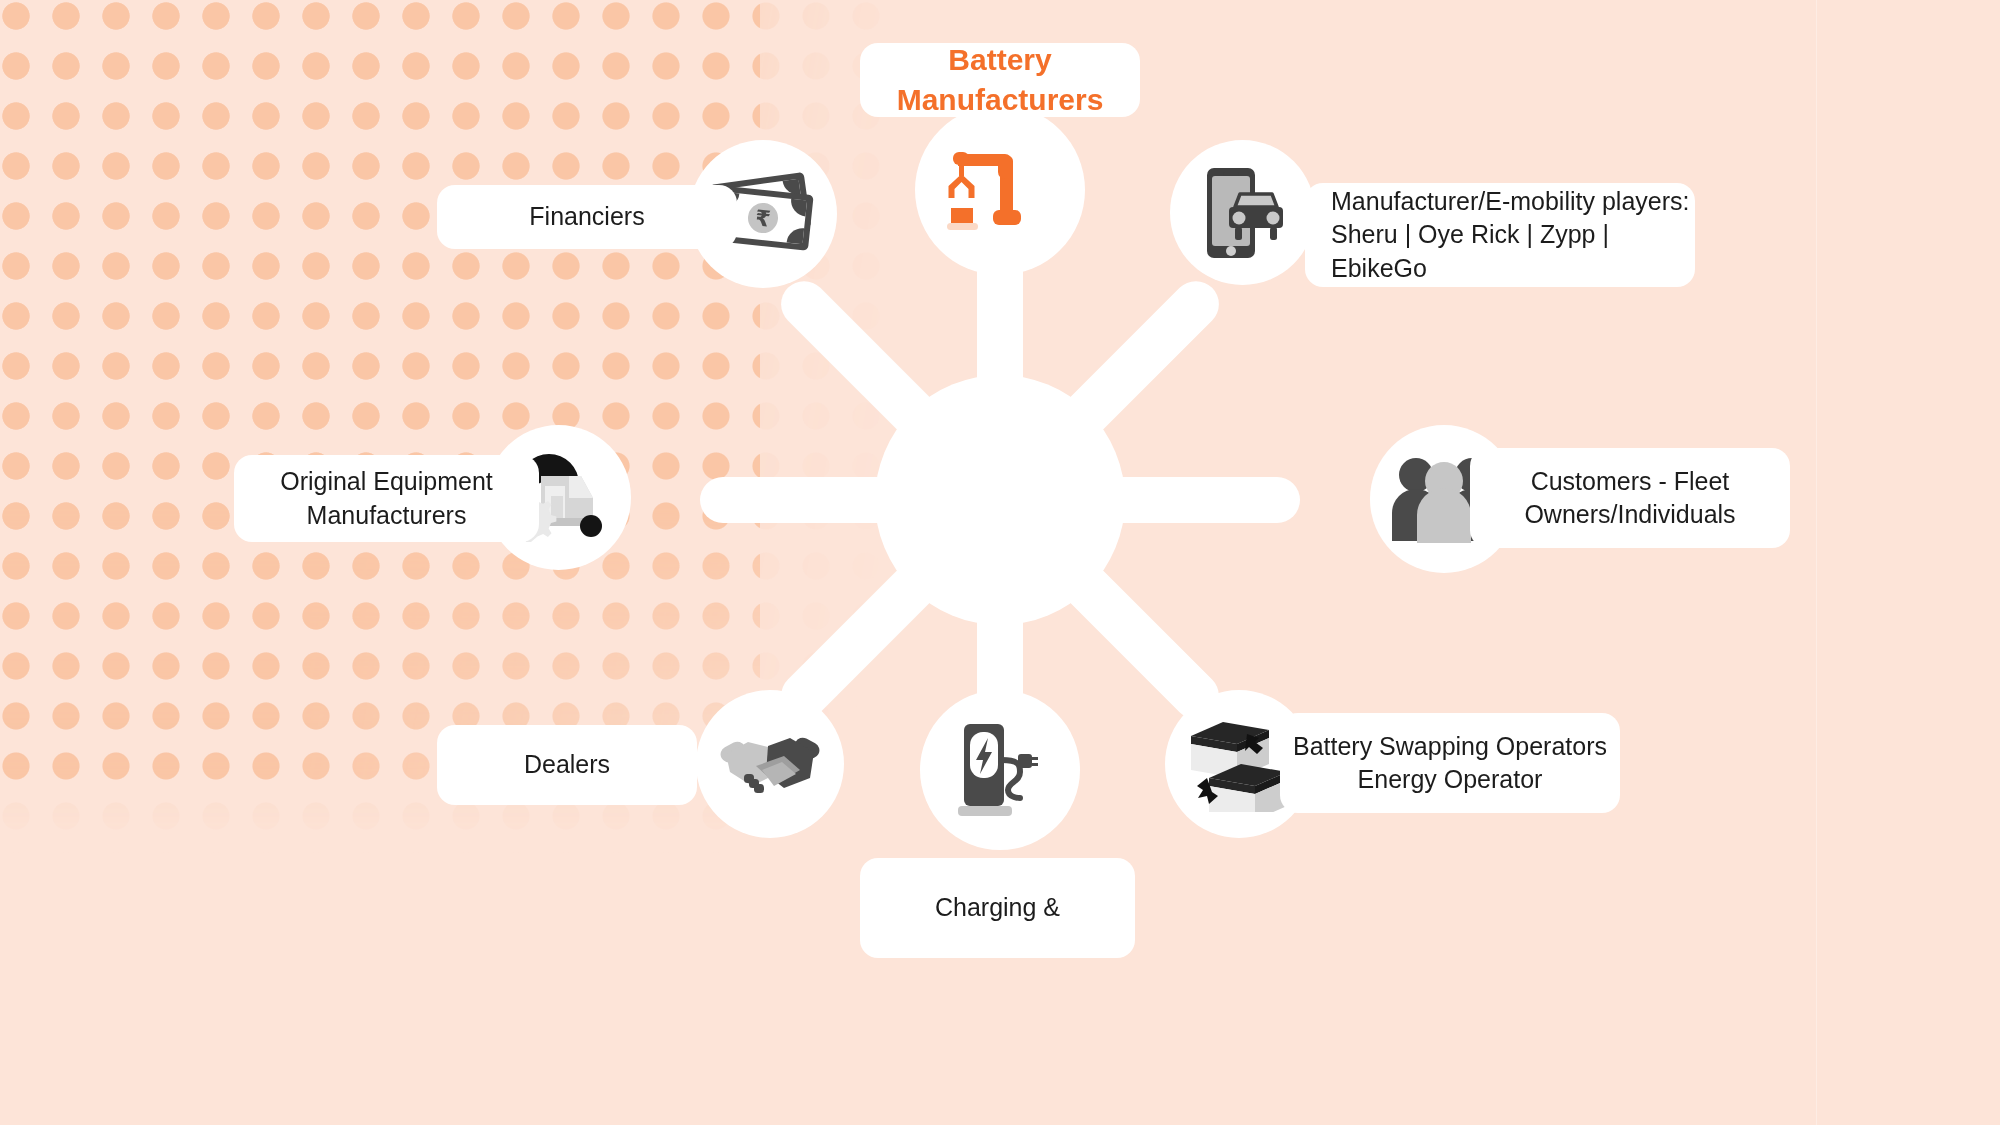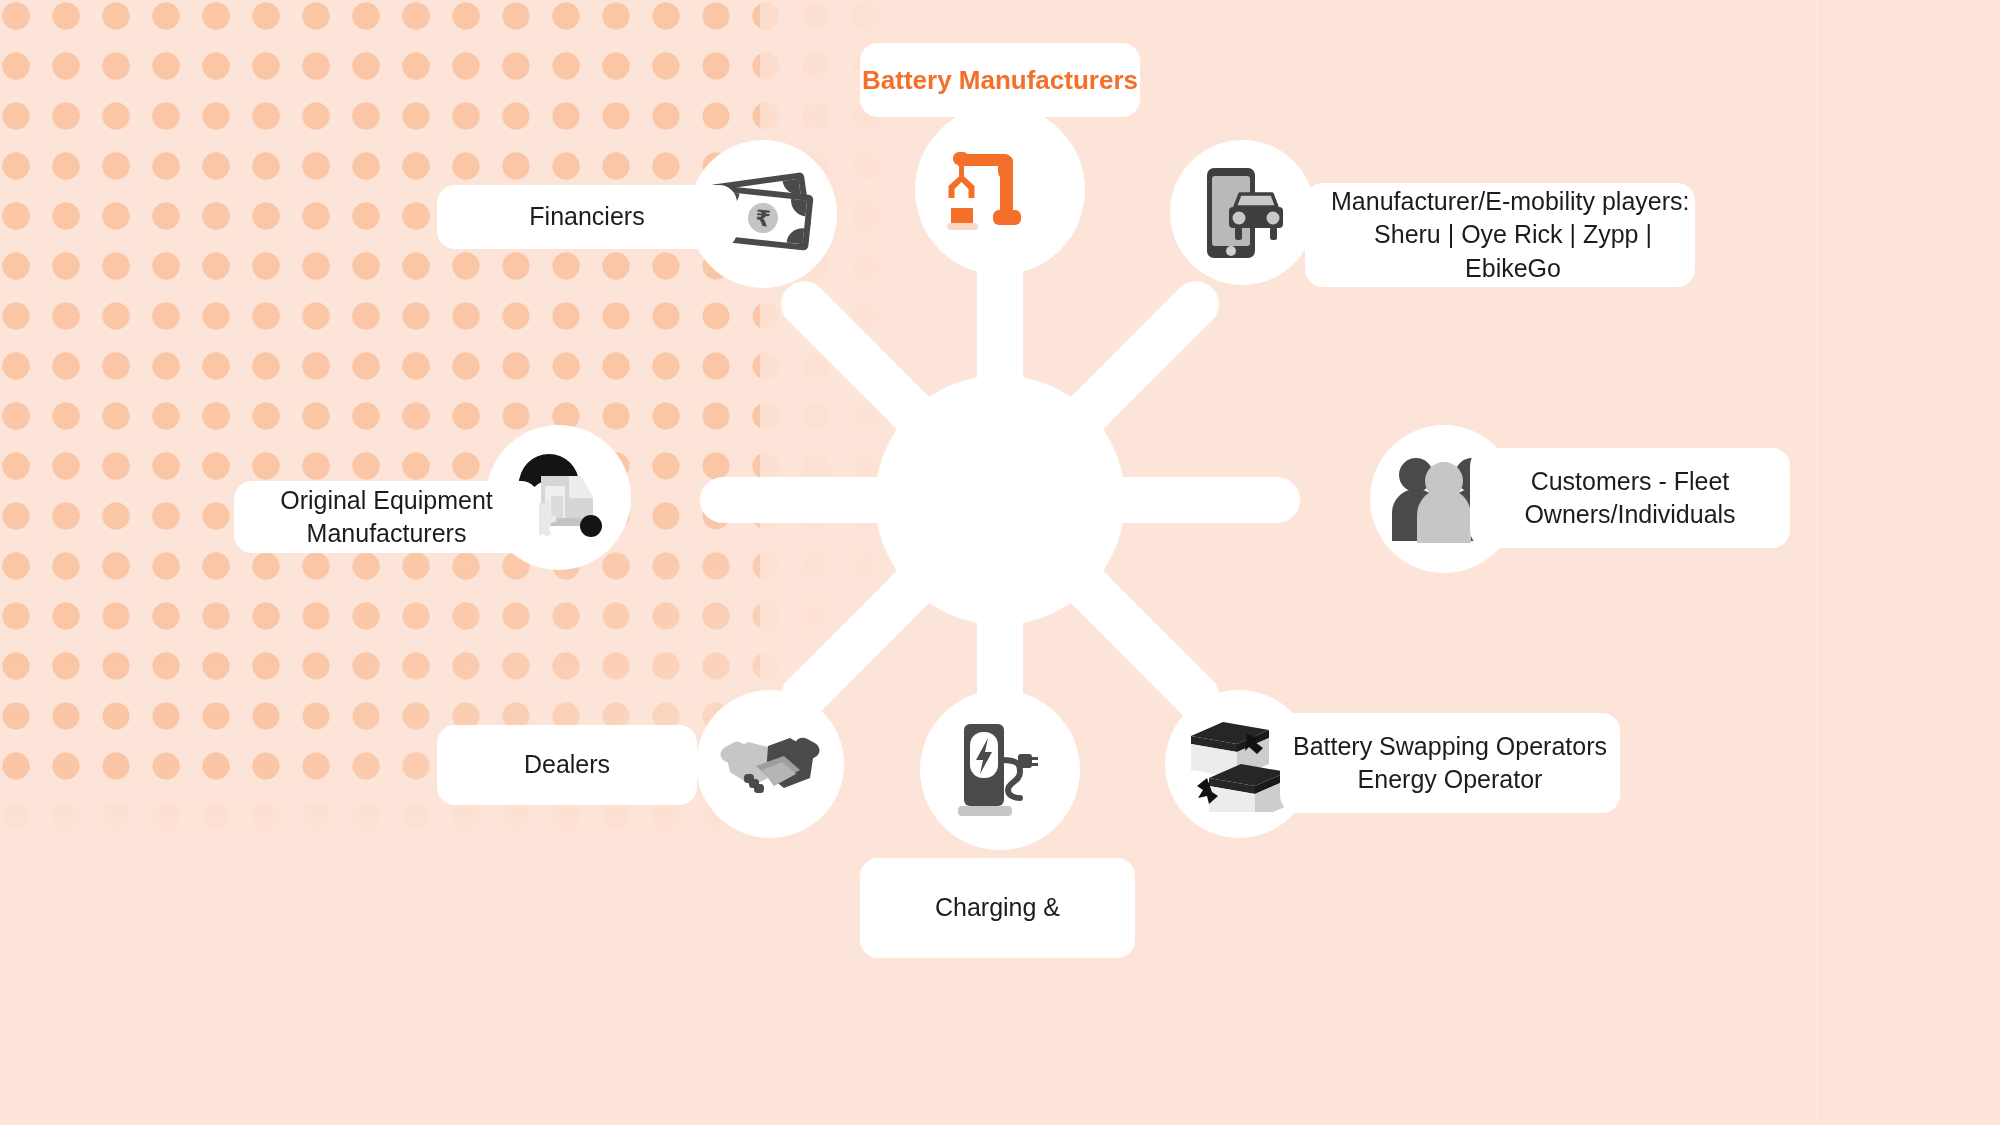--- a/index.html
+++ b/index.html
@@ -54,31 +54,31 @@
   .pill{
     position:absolute;background:#ffffff;border-radius:18px;
     display:flex;align-items:center;
     box-sizing:border-box;
     color:#1c1c1c;
     font-size:25px;line-height:1.34;
   }
   .pill .txt{display:block;width:100%;}
   .pill.center{justify-content:center;text-align:center;}
   .pill.right-align{justify-content:flex-start;text-align:left;}
-  .pill.accent .txt{color:#F4702A;font-weight:bold;font-size:26px;}
-  .pill .txt .l2{display:block;text-align:center;}
+  .pill.accent .txt{color:#F4702A;font-weight:bold;font-size:30px;}
+  .pill .txt .l2{display:block;}
 
   
   #pill-battery{left:860px;top:43px;width:280px;height:74px;justify-content:center;text-align:center;}
   #pill-aggregators{left:1305px;top:183px;width:390px;height:104px;padding:0 0 0 26px;}
   #pill-customers{left:1470px;top:448px;width:320px;height:100px;justify-content:center;text-align:center;}
   #pill-swapping{left:1280px;top:713px;width:340px;height:100px;justify-content:center;text-align:center;}
   #pill-charging{left:860px;top:858px;width:275px;height:100px;justify-content:center;text-align:center;}
   #pill-dealers{left:437px;top:725px;width:260px;height:80px;justify-content:center;text-align:center;}
-  #pill-oem{left:234px;top:481px;width:305px;height:72px;justify-content:center;text-align:center;}
+  #pill-oem{left:234px;top:455px;width:305px;height:87px;justify-content:center;text-align:center;}
   #pill-financiers{left:437px;top:185px;width:300px;height:64px;justify-content:center;text-align:center;}
 
   
   #bub-battery{left:915px;top:105px;width:170px;height:170px;}
   #bub-aggregators{left:1170px;top:140px;width:145px;height:145px;}
   #bub-customers{left:1370px;top:425px;width:148px;height:148px;}
   #bub-swapping{left:1165px;top:690px;width:148px;height:148px;}
   #bub-charging{left:920px;top:690px;width:160px;height:160px;}
   #bub-dealers{left:696px;top:690px;width:148px;height:148px;}
   #bub-oem{left:486px;top:425px;width:145px;height:145px;}

